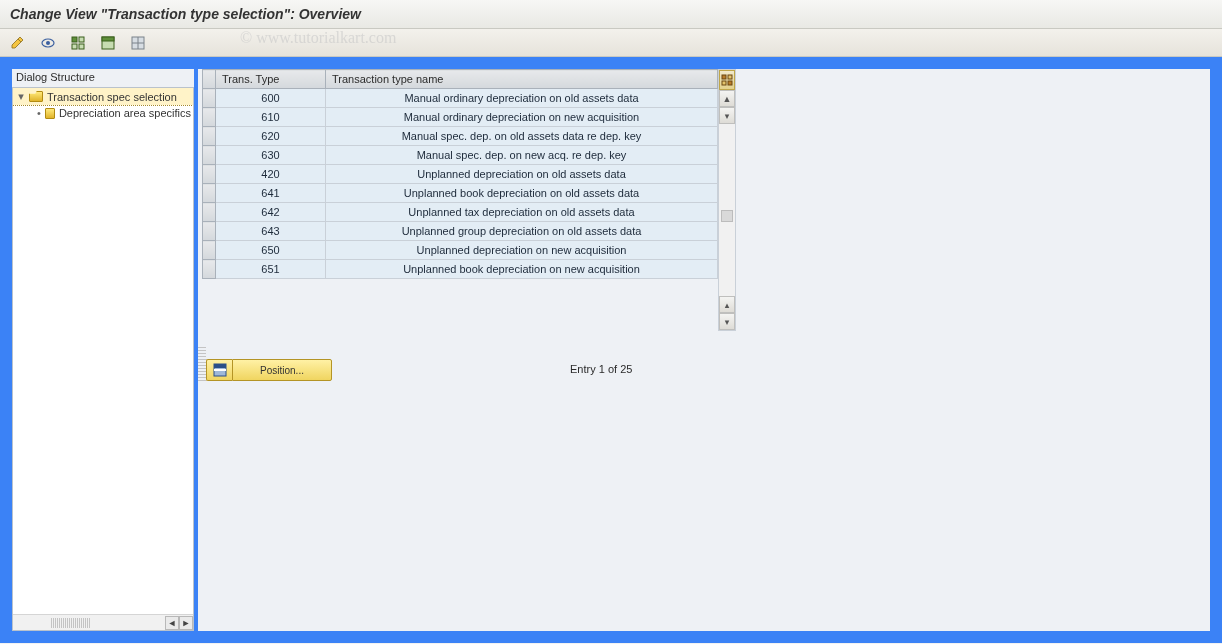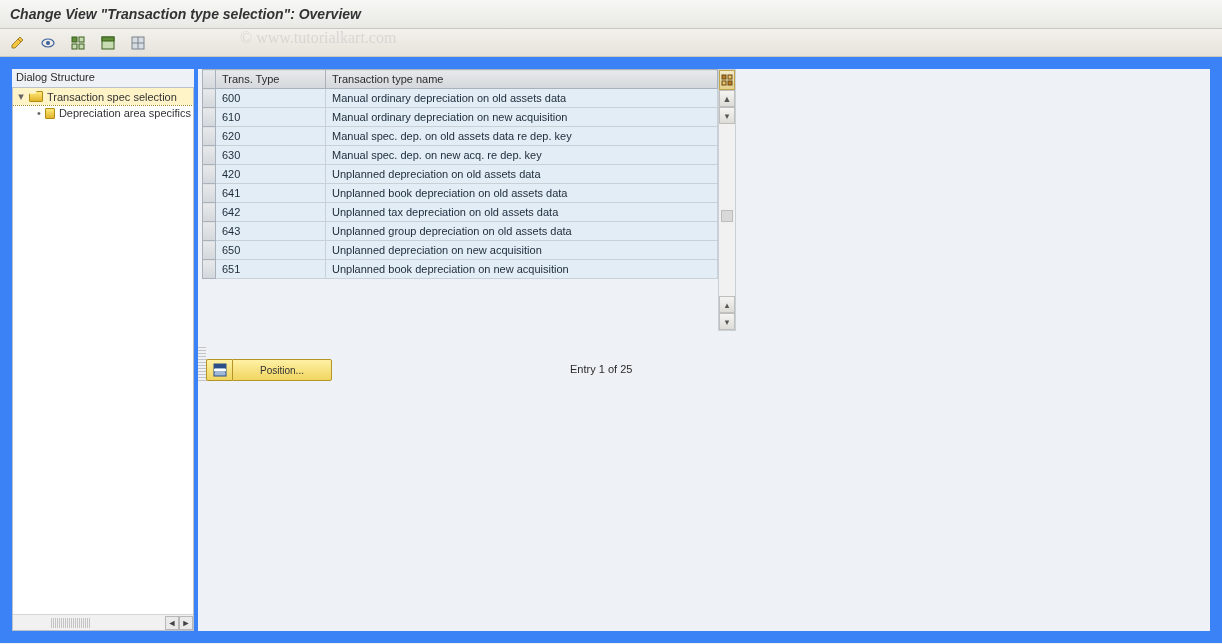--- a/index.html
+++ b/index.html
@@ -146,20 +146,21 @@
     border: 1px solid #a9b1ba;
     padding: 3px 6px;
     color: #2b2b2b;
   }
   table.sap tbody td {
     border: 1px solid #c9d0d8;
     padding: 2px 6px;
     background: #e3edf5;
     color: #1d2a3a;
     height: 19px;
+    text-align: center;
   }
   table.sap tbody td.rowhead {
     width: 10px;
     background: linear-gradient(#e7e9eb,#d4d8dc);
     border: 1px solid #a9b1ba;
   }
   .vscroll {
     position: absolute;
     left: 520px; top: 0;
     width: 18px;

